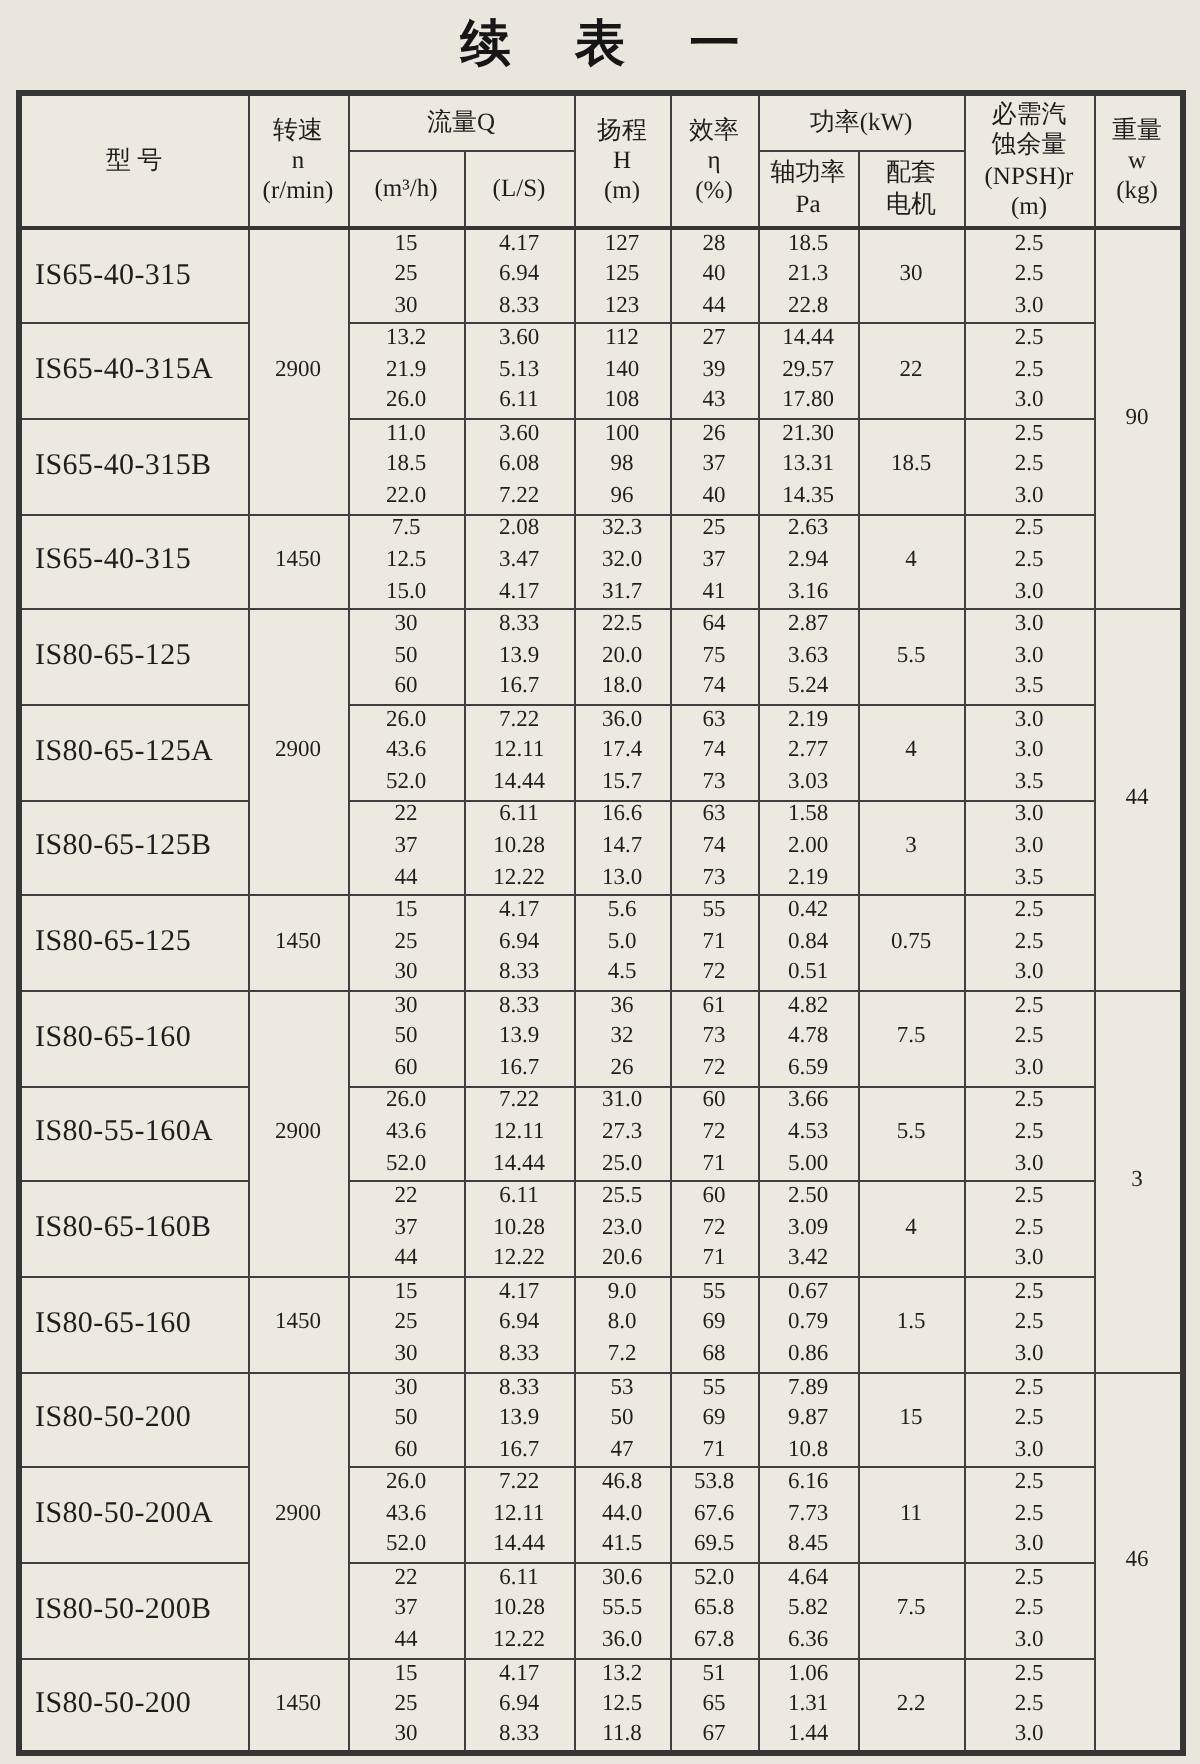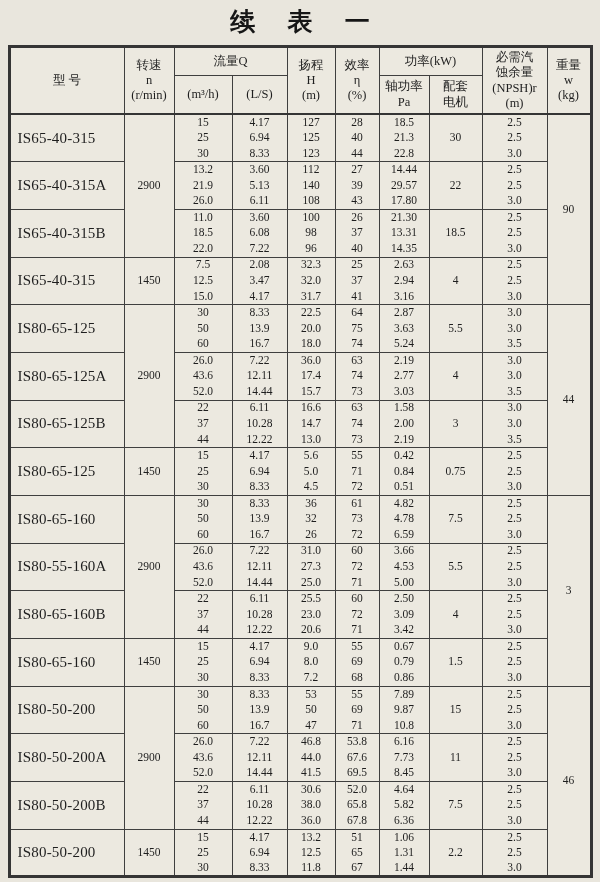--- a/index.html
+++ b/index.html
@@ -518,21 +518,21 @@
           <td class="c-num">6.11</td>
           <td class="c-num">30.6</td>
           <td class="c-num">52.0</td>
           <td class="c-num">4.64</td>
           <td class="c-num" rowspan="3">7.5</td>
           <td class="c-num">2.5</td>
         </tr>
         <tr>
           <td class="c-num">37</td>
           <td class="c-num">10.28</td>
-          <td class="c-num">38.0</td>
+          <td class="c-num">55.5</td>
           <td class="c-num">65.8</td>
           <td class="c-num">5.82</td>
           <td class="c-num">2.5</td>
         </tr>
         <tr>
           <td class="c-num">44</td>
           <td class="c-num">12.22</td>
           <td class="c-num">36.0</td>
           <td class="c-num">67.8</td>
           <td class="c-num">6.36</td>

